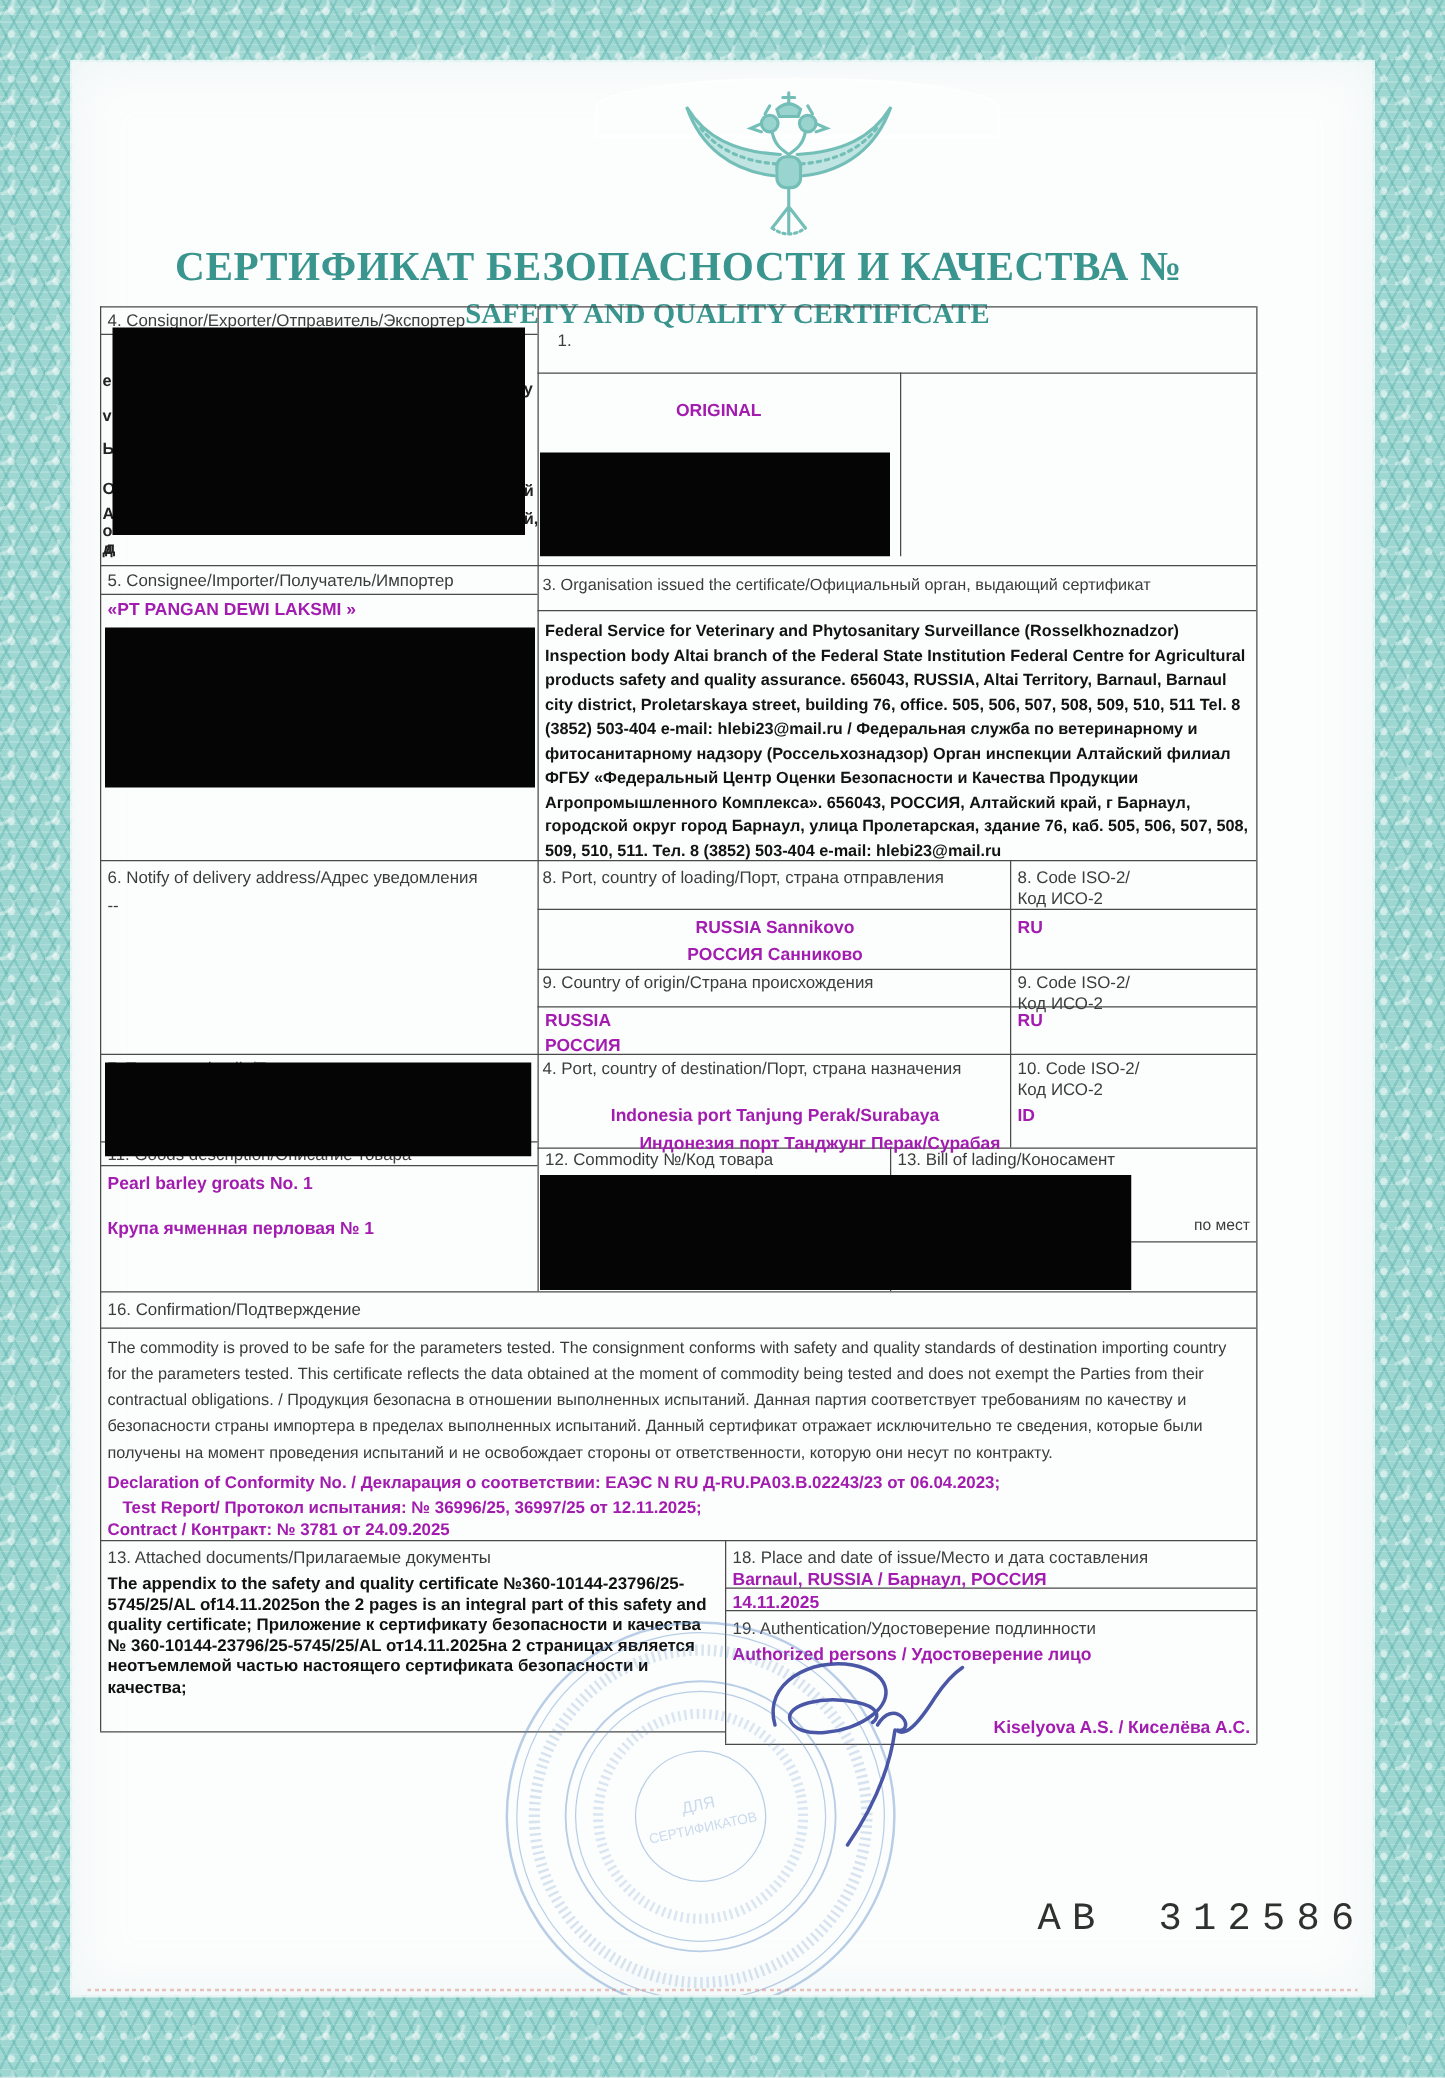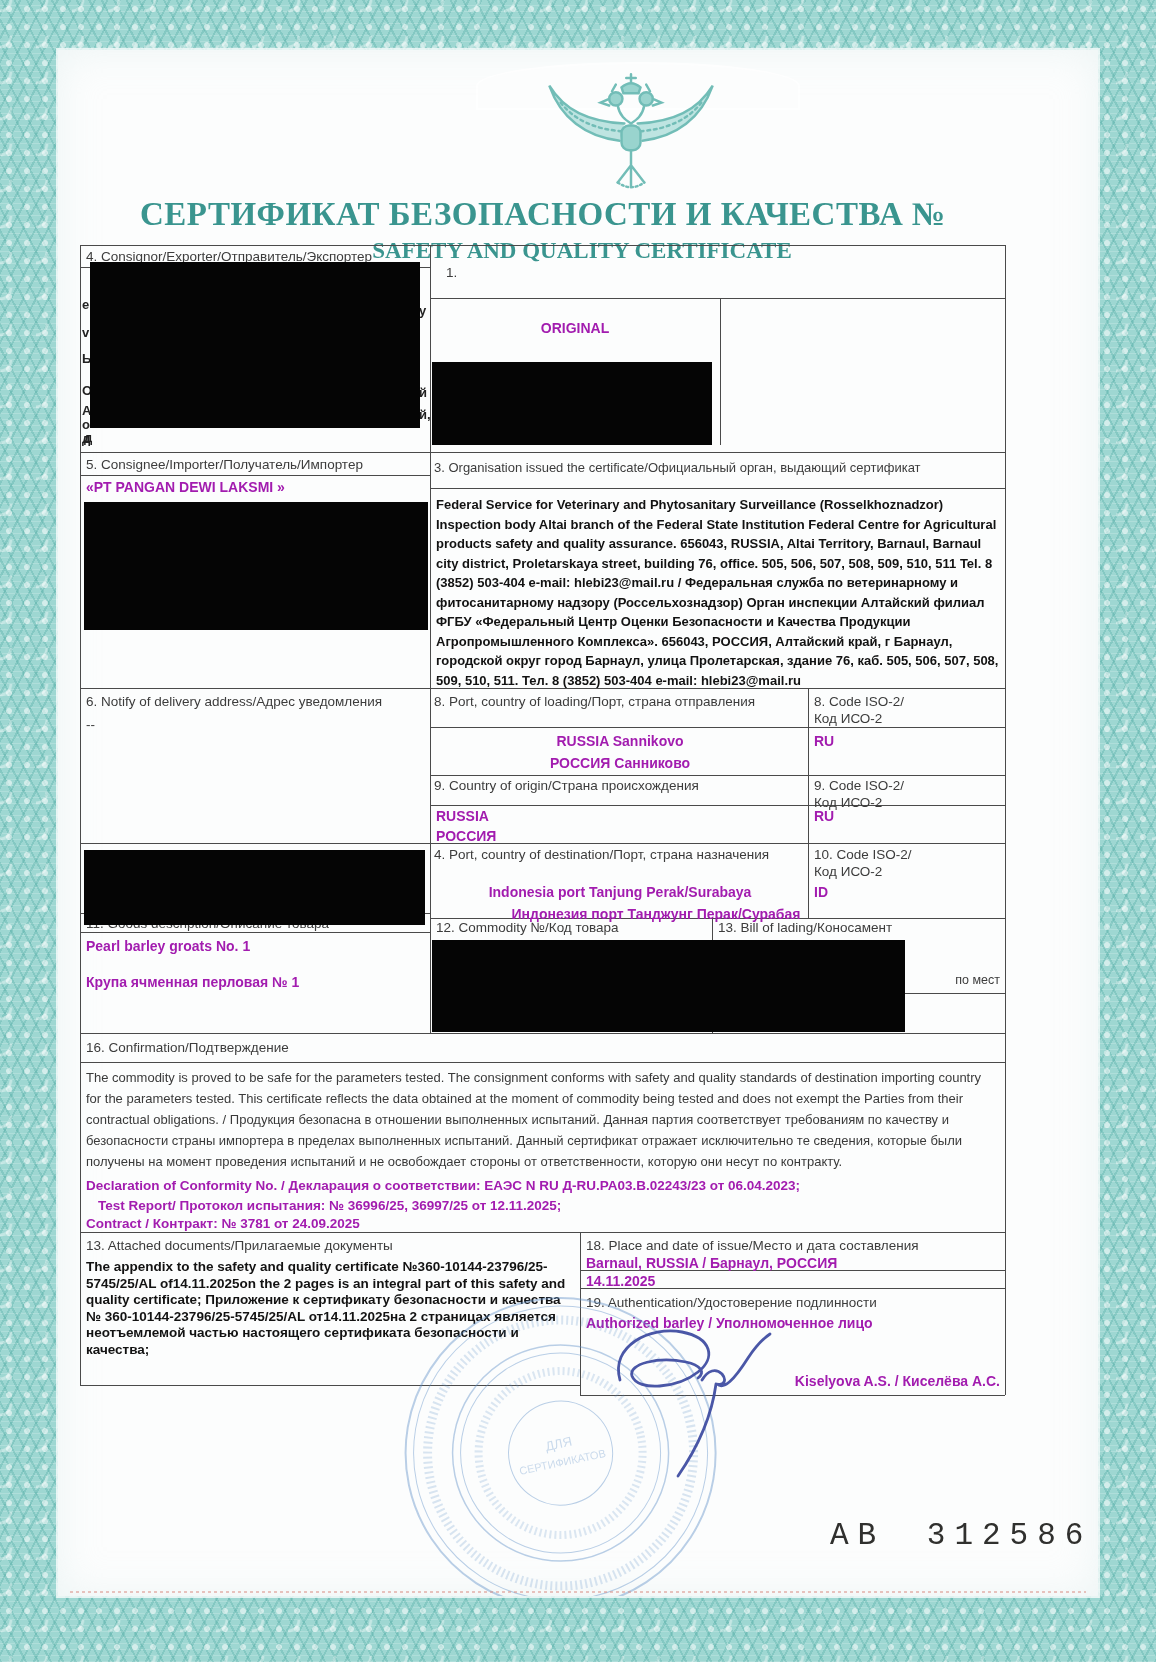--- a/index.html
+++ b/index.html
@@ -169,21 +169,21 @@
       <div class="t b" style="left:6px;top:971px;font-size:13.5px;">Contract / Контракт: № 3781 от 24.09.2025</div>
 
       <div class="t" style="left:6px;top:993px;">13. Attached documents/Прилагаемые документы</div>
       <div class="t wrap p17" style="left:6px;top:1014px;width:486px;">The appendix to the safety and quality certificate №360-10144-23796/25-5745/25/AL of14.11.2025on the 2 pages is an integral part of this safety and quality certificate; Приложение к сертификату безопасности и качества № 360-10144-23796/25-5745/25/AL от14.11.2025на 2 страницах является неотъемлемой частью настоящего сертификата безопасности и качества;</div>
 
       <div class="t" style="left:506px;top:993px;">18. Place and date of issue/Место и дата составления</div>
       <div class="t b" style="left:506px;top:1010px;">Barnaul, RUSSIA / Барнаул, РОССИЯ</div>
       <div class="t b" style="left:506px;top:1028px;">14.11.2025</div>
 
       <div class="t" style="left:506px;top:1050px;">19. Authentication/Удостоверение подлинности</div>
-      <div class="t b" style="left:506px;top:1070px;">Authorized barley /  Уполномоченное лицо</div>
+      <div class="t b" style="left:506px;top:1070px;">Authorized persons /  Удостоверение лицо</div>
       <div class="t b rgt" style="left:560px;width:360px;top:1128px;">Kiselyova A.S. / Киселёва А.С.</div>
 
       <div class="redact" style="left:10px;top:17px;width:330px;height:166px;"></div>
       <div class="frag" style="left:4px;top:185px;">д</div>
       <div class="redact" style="left:352px;top:117px;width:280px;height:83px;"></div>
       <div class="redact" style="left:4px;top:257px;width:344px;height:128px;"></div>
       <div class="redact" style="left:4px;top:605px;width:341px;height:75px;"></div>
       <div class="redact" style="left:352px;top:695px;width:473px;height:92px;"></div>
     </div>
 

